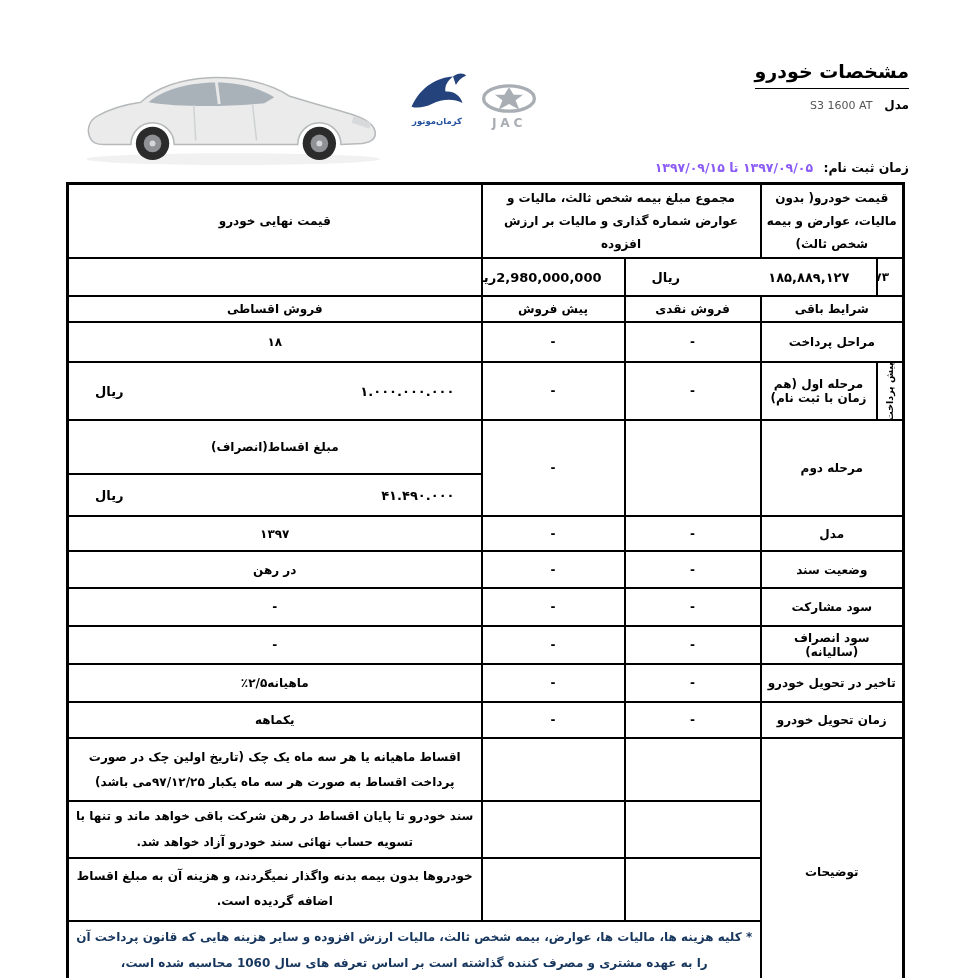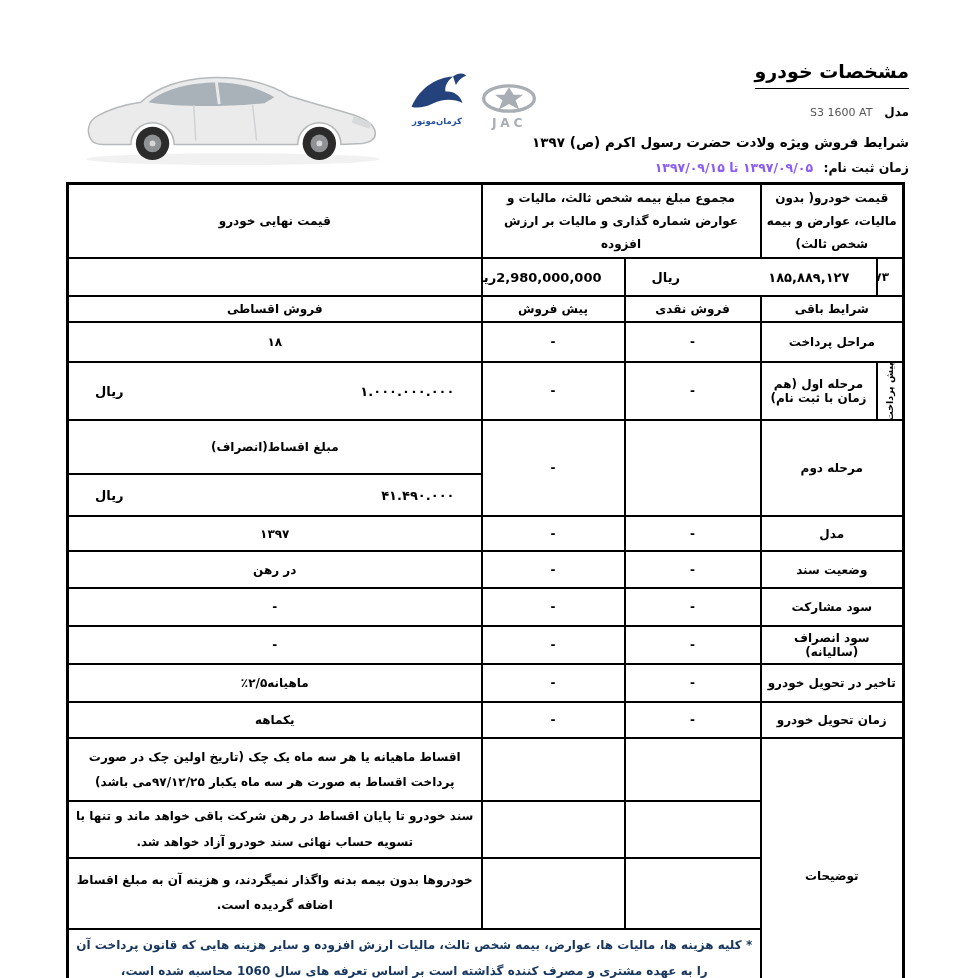--- a/index.html
+++ b/index.html
@@ -3,21 +3,21 @@
 <meta charset="utf-8">
 <style>
   * { box-sizing: border-box; margin: 0; padding: 0; }
   html,body { width: 961px; height: 978px; background: #fff; }
   body { font-family: "DejaVu Sans", "Liberation Sans", sans-serif; position: relative; color:#000; }
   .stage { position:absolute; top:0; left:0; width:961px; height:978px; background:#fff; overflow:hidden; }
 
   
   .hdr-right { position:absolute; right:52px; top:60px; width:420px; direction:rtl; text-align:right; }
   .specs-title { display:inline-block; font-size:19px; font-weight:bold; border-bottom:1.5px solid #000; padding-bottom:6px; }
-  .model-line { margin-top:16px; font-size:12px; }
+  .model-line { margin-top:9px; font-size:12px; }
   .model-line .lbl { font-weight:bold; }
   .model-line .val { font-size:11px; color:#555; margin-right:8px; }
   .campaign-title { position:absolute; right:52px; top:134px; direction:rtl; font-size:13.5px; font-weight:bold; }
   .reg-line { position:absolute; right:52px; top:160px; direction:rtl; font-size:12.5px; font-weight:bold; }
   .reg-line .dates { color:#8b5cf6; margin-right:6px; }
 
   .car-wrap { position:absolute; left:76px; top:56px; width:314px; height:114px; }
   .logo-kerman { position:absolute; left:404px; top:70px; width:66px; height:62px; }
   .logo-jac { position:absolute; left:478px; top:78px; width:62px; height:56px; }
 
@@ -77,21 +77,20 @@
     </svg>
   </div>
 
   <div class="hdr-right">
     <span class="specs-title">مشخصات خودرو</span>
     <div class="model-line">
       <span class="lbl">مدل</span>
       <span class="val">S3 1600 AT</span>
     </div>
   </div>
-  <div class="campaign-title">شرایط فروش ویژه ولادت حضرت رسول اکرم (ص) ۱۳۹۷</div>
   <div class="reg-line">
     <span>زمان ثبت نام:</span>
     <span class="dates">۱۳۹۷/۰۹/۰۵ تا ۱۳۹۷/۰۹/۱۵</span>
   </div>
 
   <table class="main">
     <colgroup>
       <col style="width:27px">
         <col style="width:116px">
         <col style="width:136px">
@@ -219,21 +218,21 @@
       <td colspan="2" rowspan="4" class="g">توضیحات</td>
       <td></td>
       <td></td>
       <td class="note">اقساط ماهیانه یا هر سه ماه یک چک (تاریخ اولین چک در صورت پرداخت اقساط به صورت هر سه ماه یکبار ۹۷/۱۲/۲۵می باشد)</td>
     </tr>
     <tr style="height:55px">
       <td></td>
       <td></td>
       <td class="note">سند خودرو تا پایان اقساط در رهن شرکت باقی خواهد ماند و تنها با تسویه حساب نهائی سند خودرو آزاد خواهد شد.</td>
     </tr>
-    <tr style="height:71px">
+    <tr style="height:63px">
       <td></td>
       <td></td>
       <td class="note">خودروها بدون بیمه بدنه واگذار نمیگردند، و هزینه آن به مبلغ اقساط اضافه گردیده است.</td>
     </tr>
 
     <tr style="height:47px">
       <td colspan="3" class="footer-cell">
         <div>* کلیه هزینه ها، مالیات ها، عوارض، بیمه شخص ثالث، مالیات ارزش افزوده و سایر هزینه هایی که قانون پرداخت آن را به عهده مشتری و مصرف کننده گذاشته است بر اساس تعرفه های سال 1060 محاسبه شده است،</div>
         <div>بدیهی است در صورت تغییر قوانین و نرخها در زمان تحویل خودرو مابه التفاوت به عهده متقاضی می باشد.</div>
       </td>

